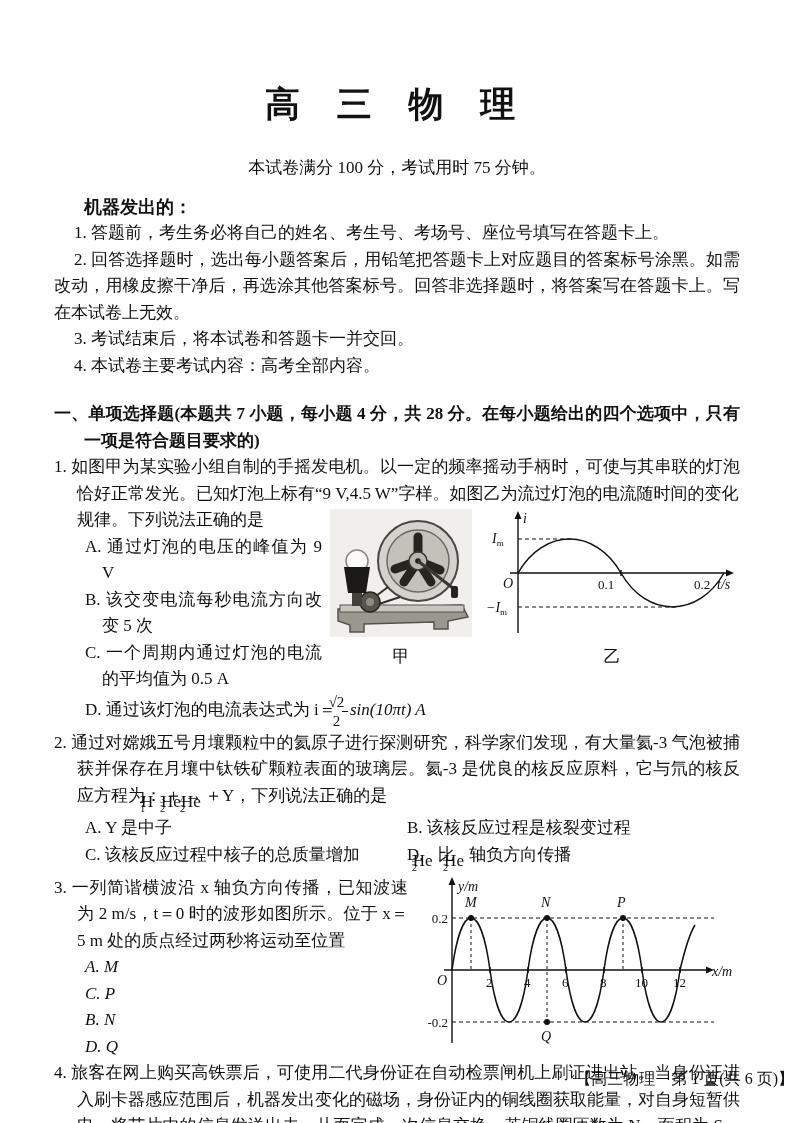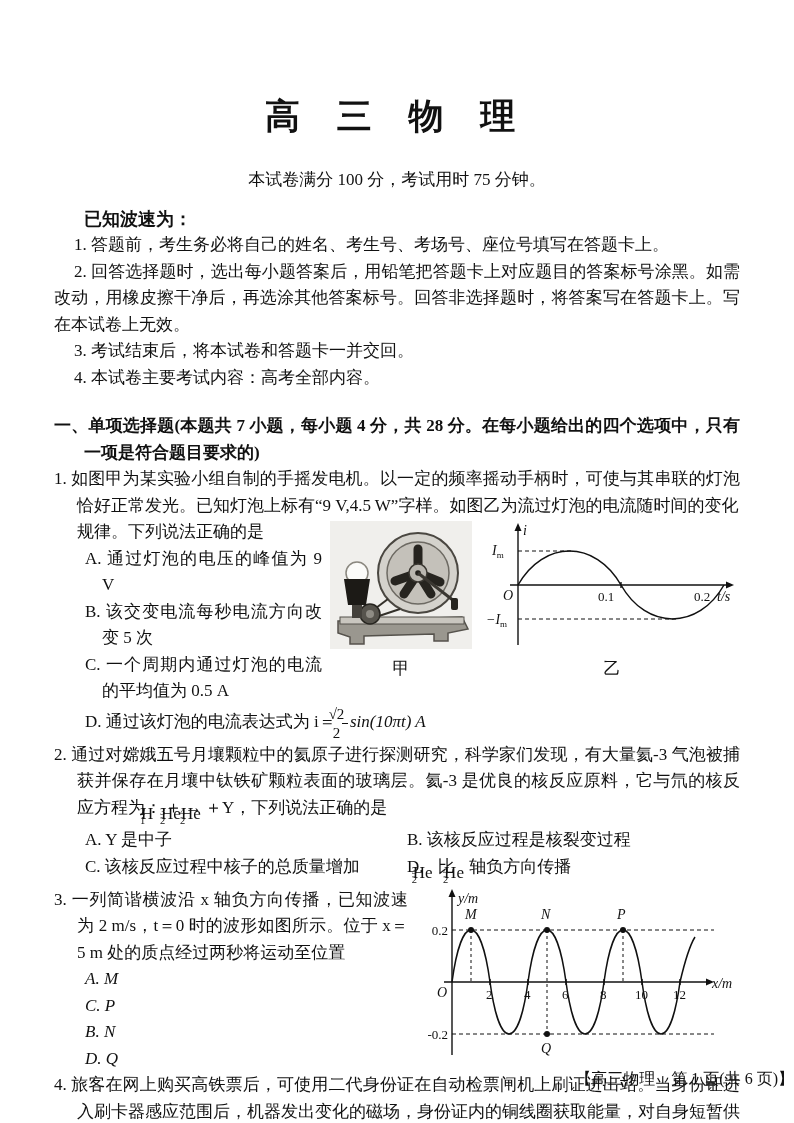--- a/index.html
+++ b/index.html
@@ -1,20 +1,20 @@
 <!DOCTYPE html>
 <html><head>
 <meta charset="utf-8">
 <style>
   html,body{margin:0;padding:0;background:#fff;}
   .page{
     position:relative;
     width:794px;height:1123px;
     box-sizing:border-box;
-    padding:16px 54px;
+    padding:4px 54px;
     overflow:hidden;
     background:#fff;
     color:#111;
     font-family:"Liberation Serif","DejaVu Serif",serif;
     font-size:17px;
     line-height:26.5px;
   }
   .exam-title{
     margin-top:80px;
     text-align:center;
@@ -101,21 +101,21 @@
 </style>
 </head>
 <body>
 
 <div class="page">
 
   <div class="exam-title">高 三 物 理</div>
 
   <div class="exam-info">本试卷满分 100 分，考试用时 75 分钟。</div>
 
-  <div class="notice-header">已知波速为：</div>
+  <div class="notice-header">机器发出的：</div>
   <div class="notice-item">1. 答题前，考生务必将自己的姓名、考生号、考场号、座位号填写在答题卡上。</div>
   <div class="notice-item">2. 回答选择题时，选出每小题答案后，用铅笔把答题卡上对应题目的答案标号涂黑。如需改动，用橡皮擦干净后，再选涂其他答案标号。回答非选择题时，将答案写在答题卡上。写在本试卷上无效。</div>
   <div class="notice-item">3. 考试结束后，将本试卷和答题卡一并交回。</div>
   <div class="notice-item">4. 本试卷主要考试内容：高考全部内容。</div>
 
   <div class="section-header">一、单项选择题(本题共 7 小题，每小题 4 分，共 28 分。在每小题给出的四个选项中，只有一项是符合题目要求的)</div>
 
   <div class="question">
     <div class="qbody">
       <div class="stem stem-first"><span class="qnum">1.</span> <span>如图甲为某实验小组自制的手摇发电机。以一定的频率摇动手柄时，可使与其串联的灯泡恰好正常发光。已知灯泡上标有“9 V,4.5 W”字样。如图乙为流过灯泡的电流随时间的变化</span></div>

